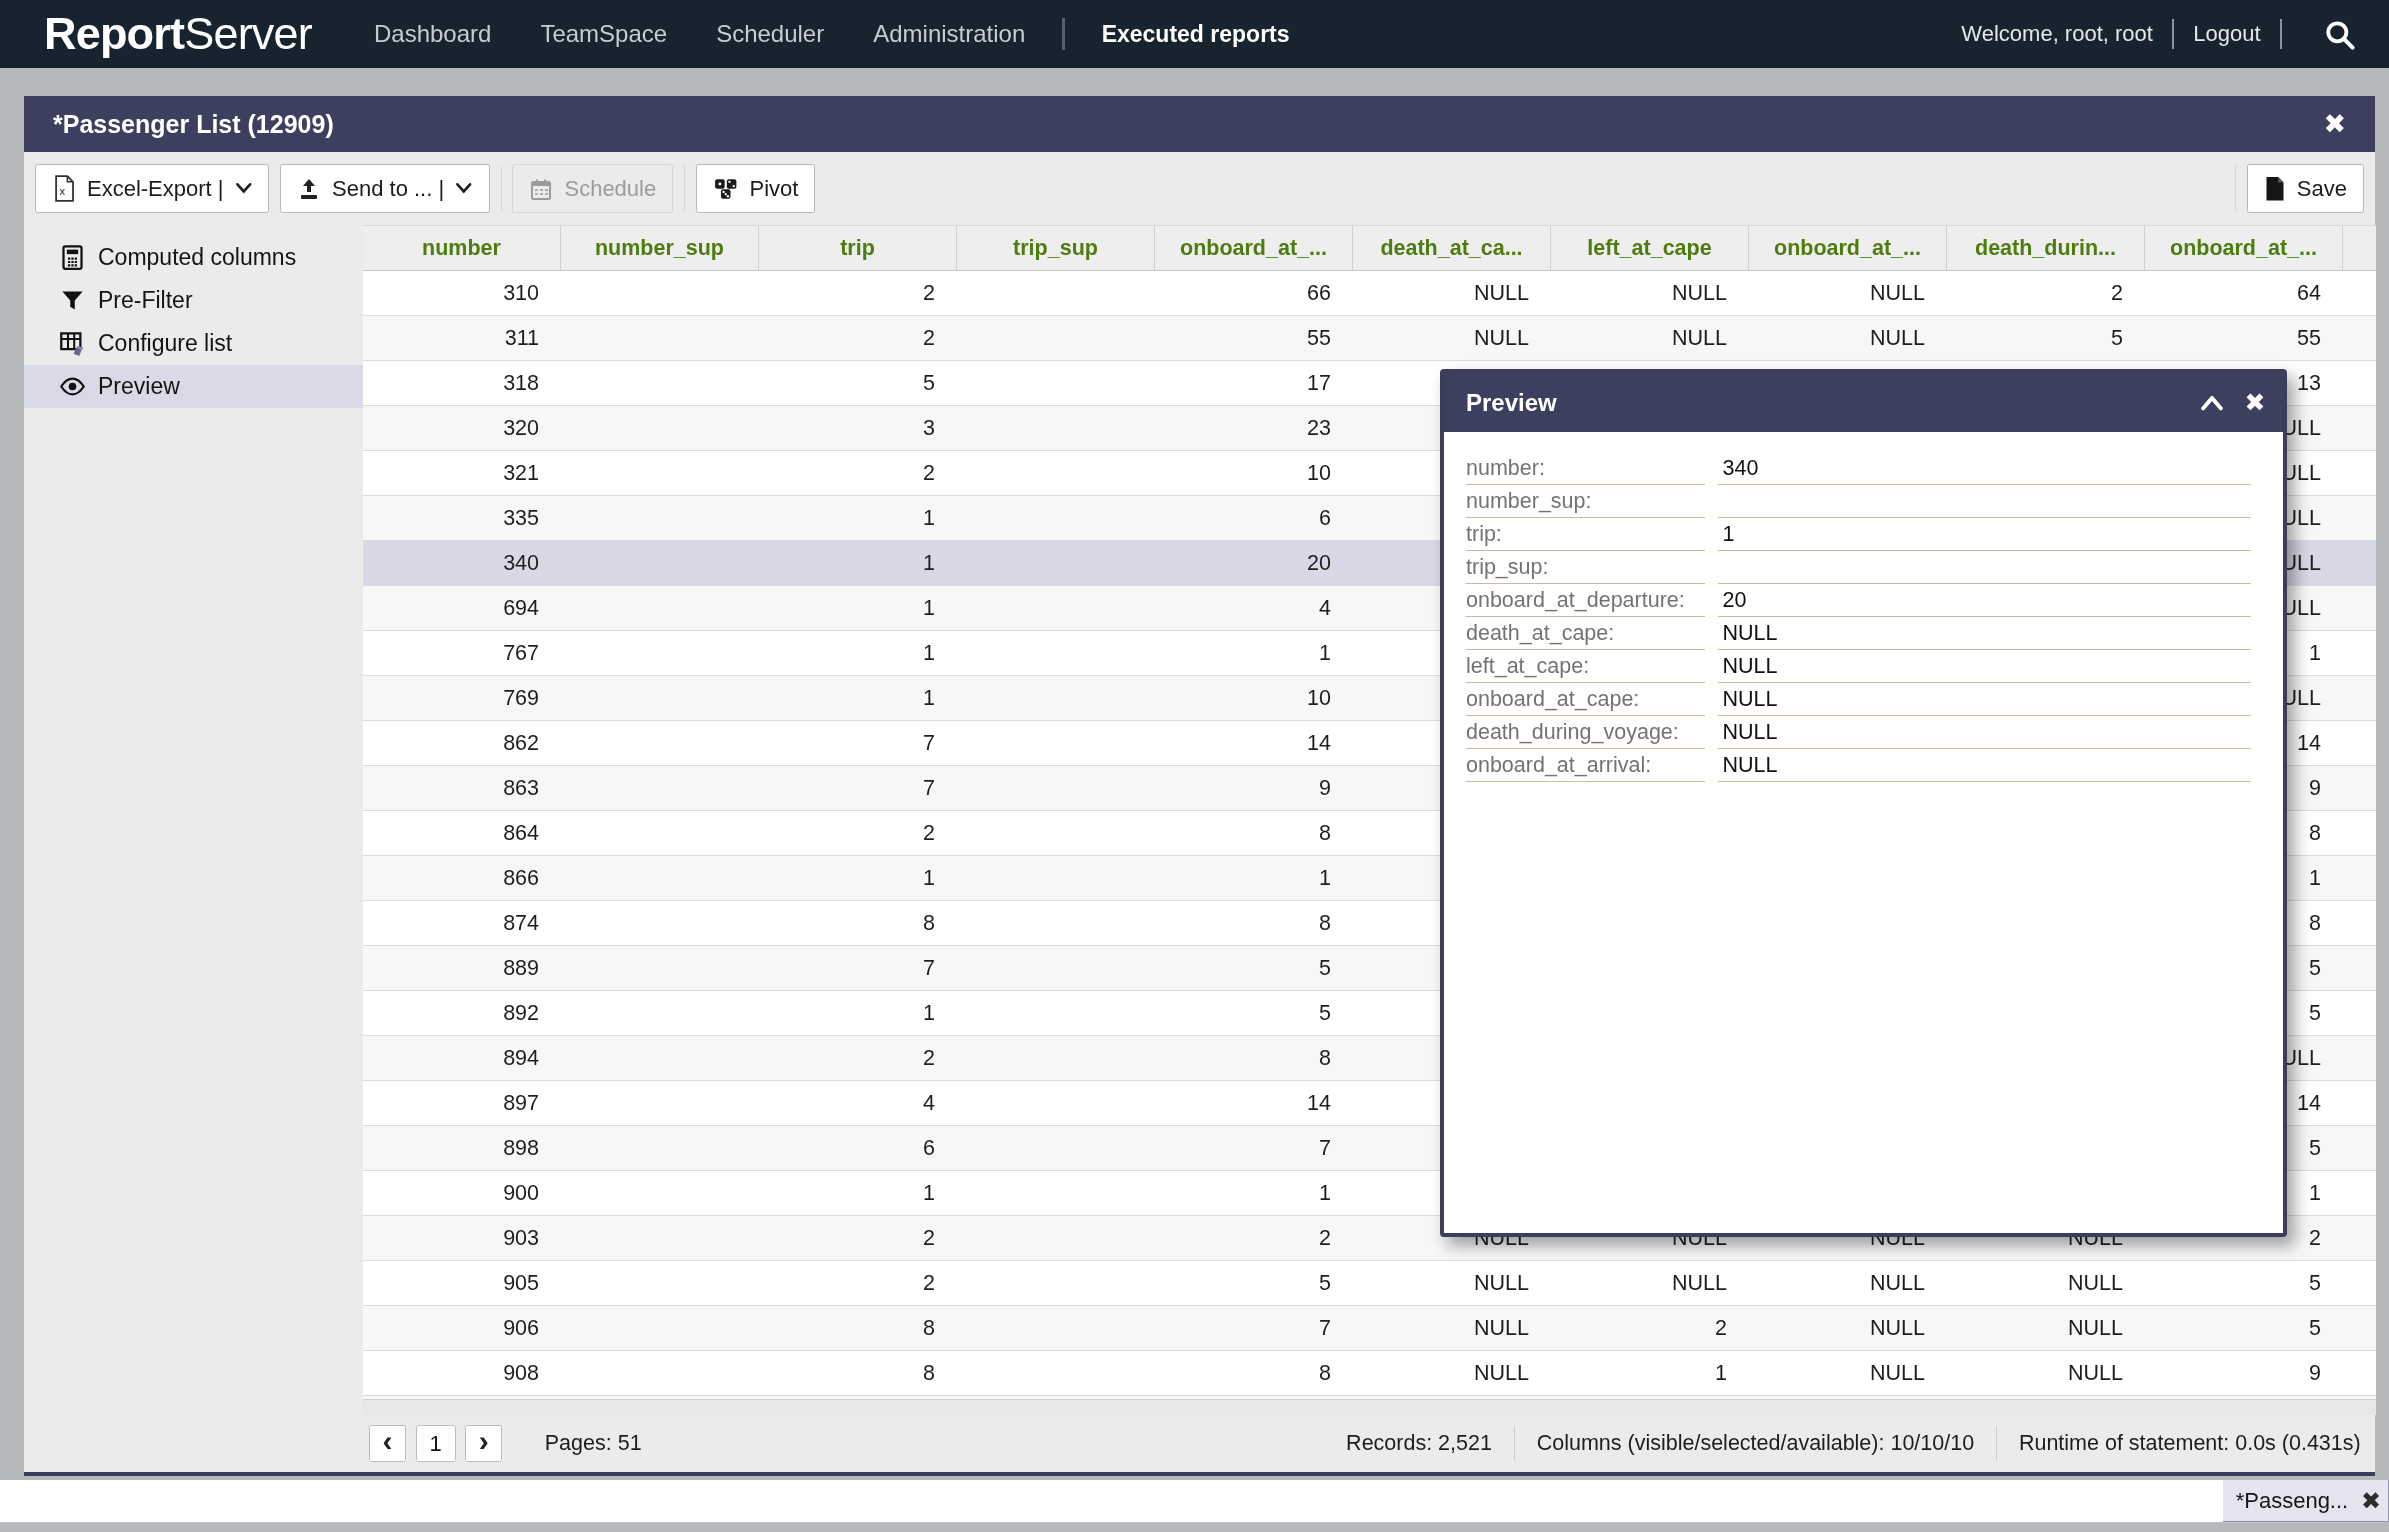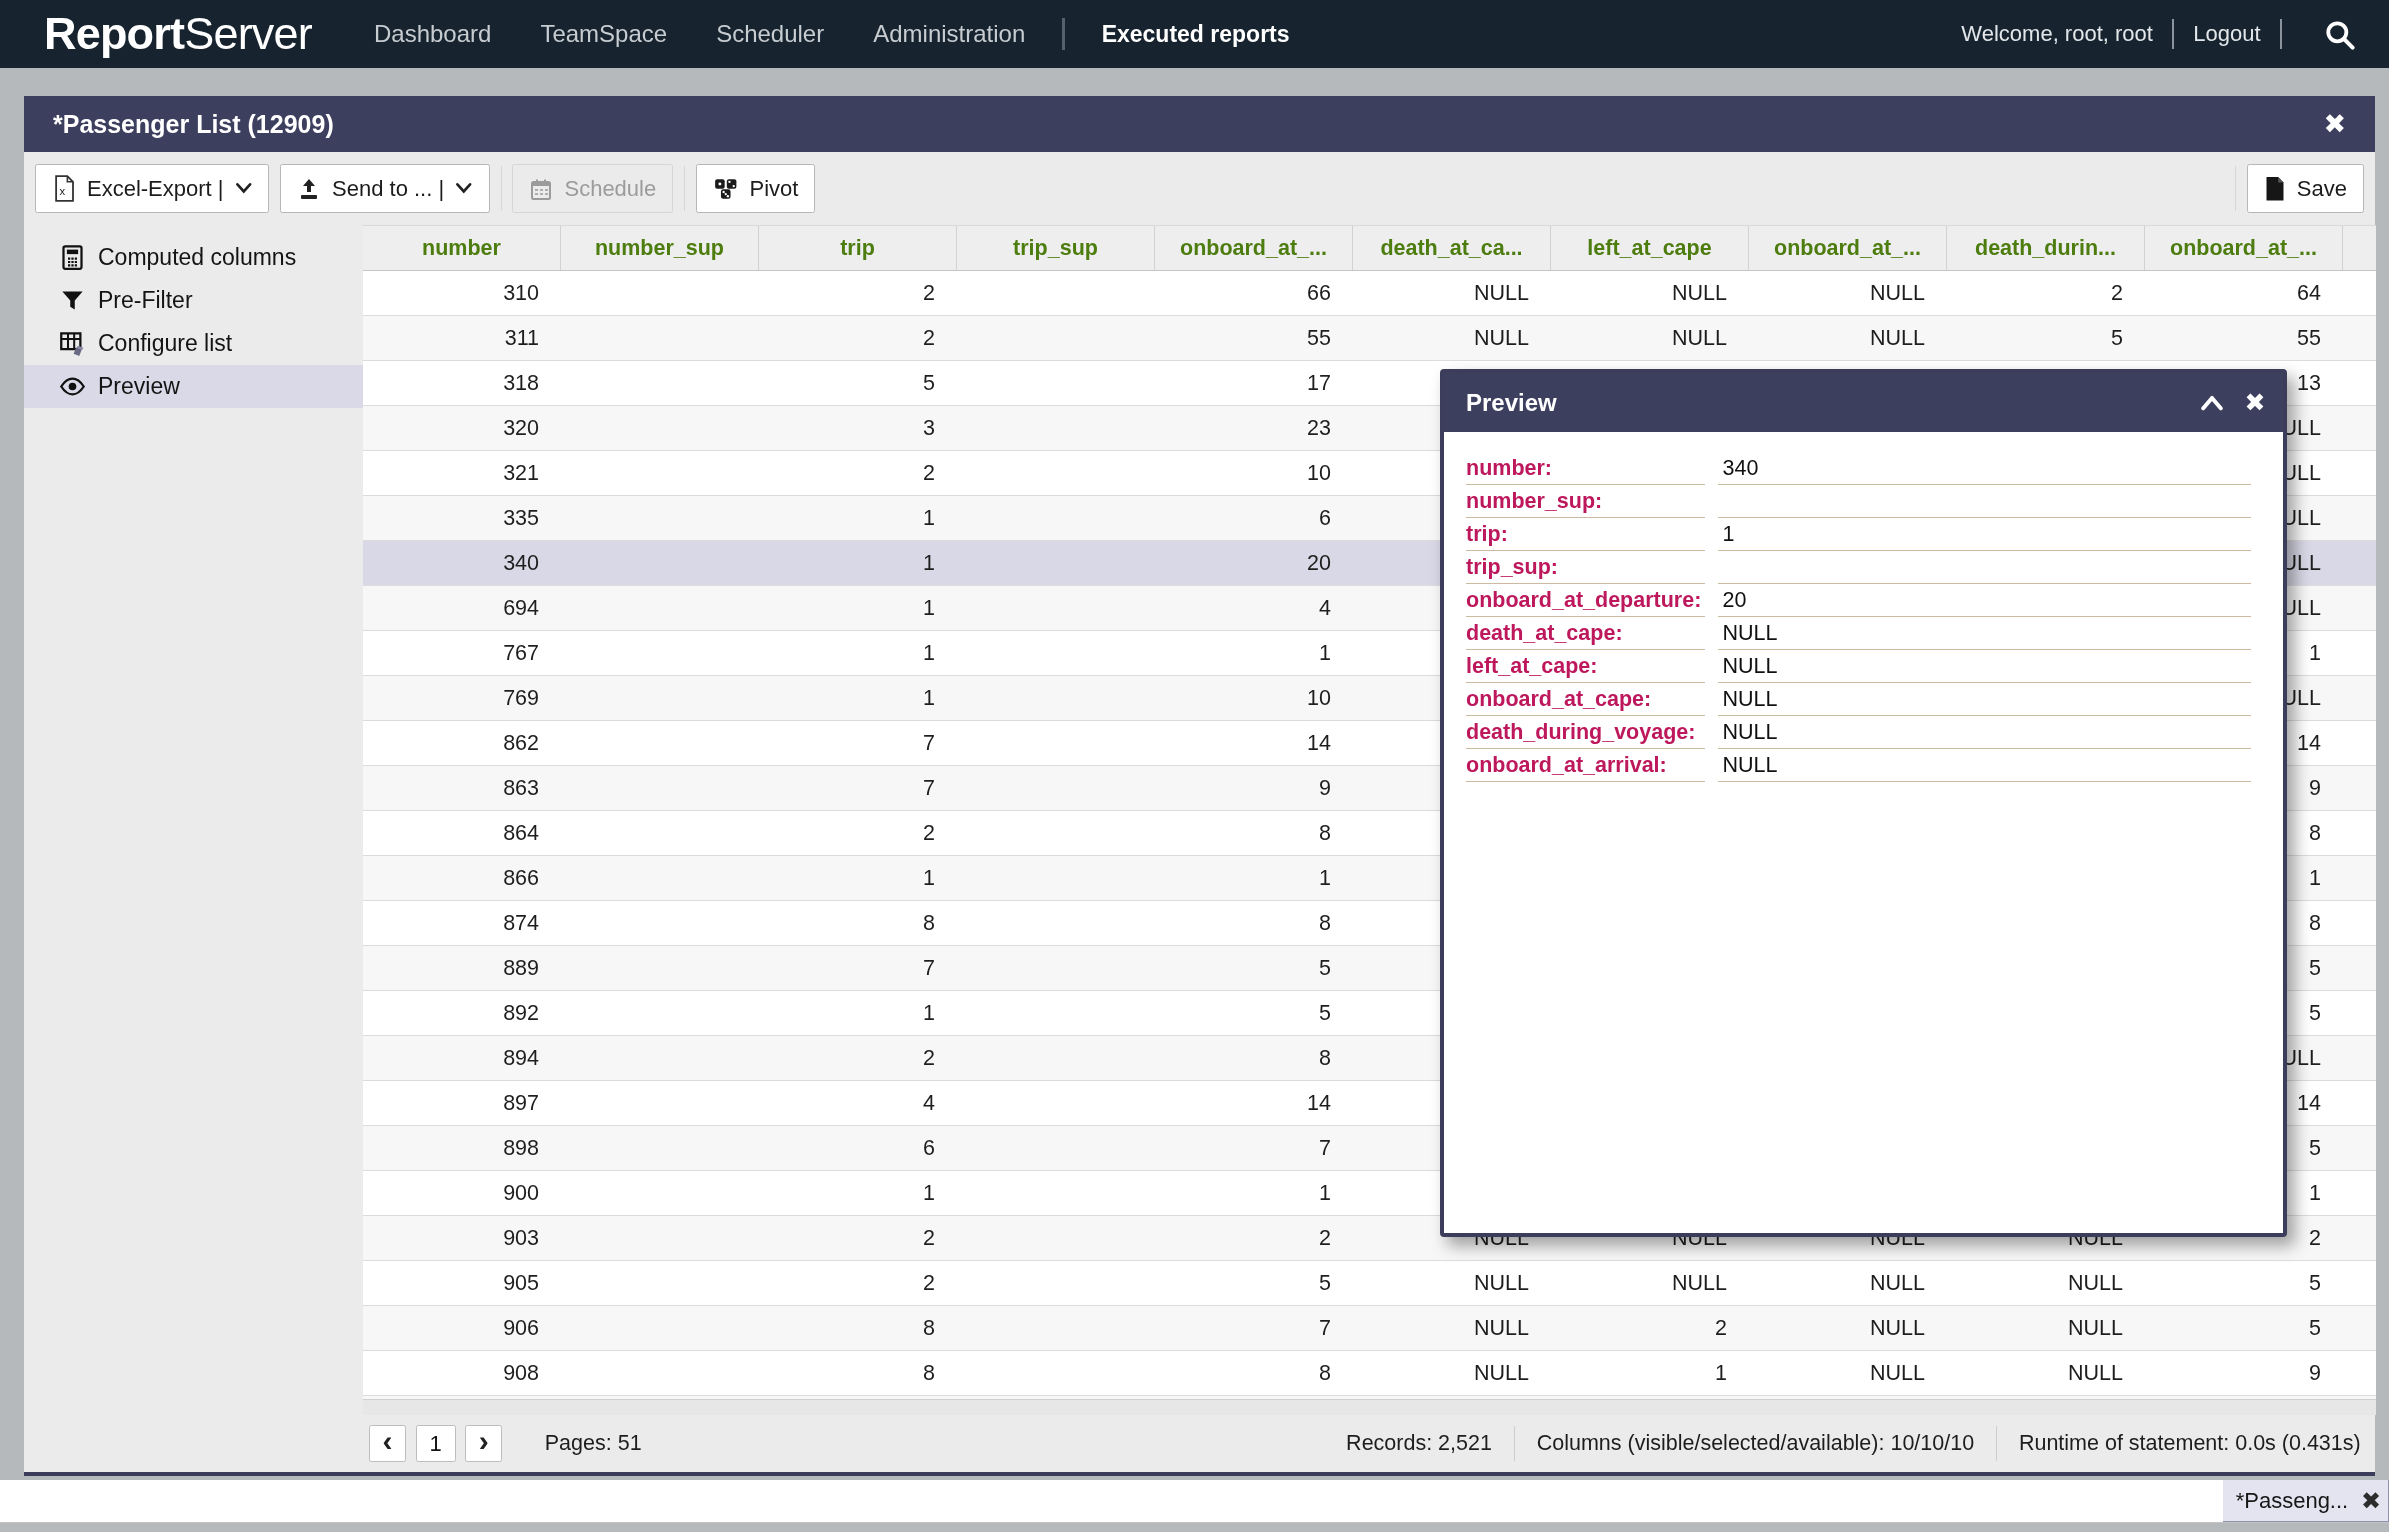--- a/index.html
+++ b/index.html
@@ -127,21 +127,21 @@
     height:59px; background:#3d3f5e; display:flex; align-items:center;
     padding:0 17.5px 0 22px; flex:0 0 59px;
   }
   .dlg-title { font-size:24px; font-weight:700; color:#fff; }
   .dlg-icons { margin-left:auto; display:flex; align-items:center; gap:21px; }
   .dlg-collapse { cursor:pointer; }
   .dlg-close { color:#fff; font-size:25px; font-weight:700; cursor:pointer; line-height:1; }
   .dlg-body { flex:1; padding:24px 32px 0 22px; overflow:hidden; background:#fff; }
   .field { display:flex; margin-bottom:4px; height:29px; }
   .f-label {
-    width:239px; flex:0 0 239px; font-size:21.5px; font-weight:700; color:#be185d;
+    width:239px; flex:0 0 239px; font-size:21.5px; font-weight:400; color:#737373;
     border-bottom:1.6px solid #cbb9a0; white-space:nowrap; overflow:hidden;
   }
   .f-gap { width:12.7px; flex:0 0 12.7px; }
   .f-value { flex:1; font-size:21.5px; color:#111; border-bottom:1.6px solid #cbb9a0; padding-left:4.8px; }
   .dlg-foot {
     flex:0 0 59px; height:59px; background:#ececec; border-top:0.8px solid #c9c9c9;
     display:flex; align-items:center; justify-content:flex-end; padding-right:11px;
   }
   .close-btn {
     height:41px; padding:0 19px; background:#fff; border:0.8px solid #8f8f8f;

